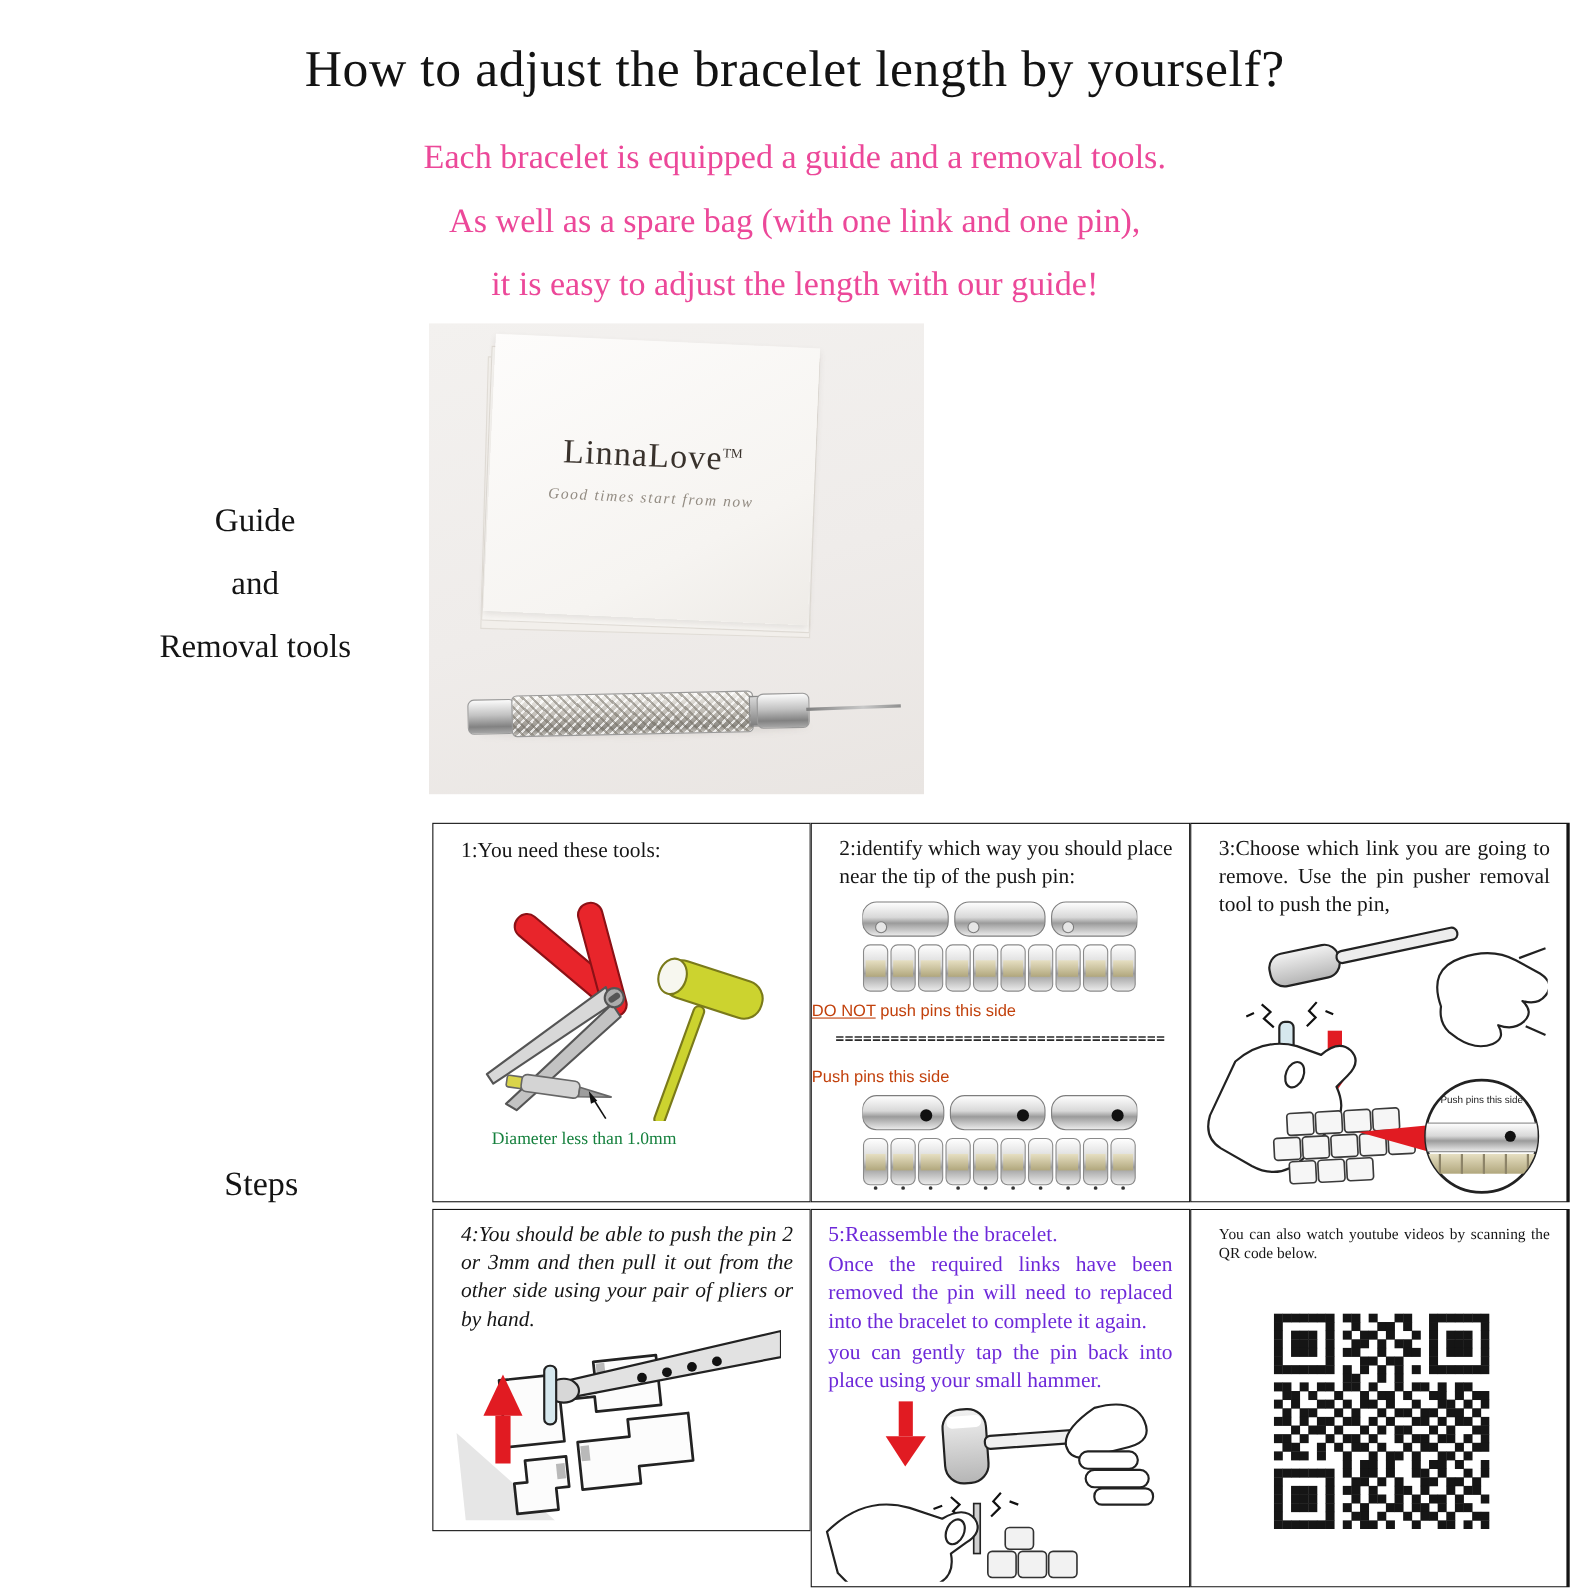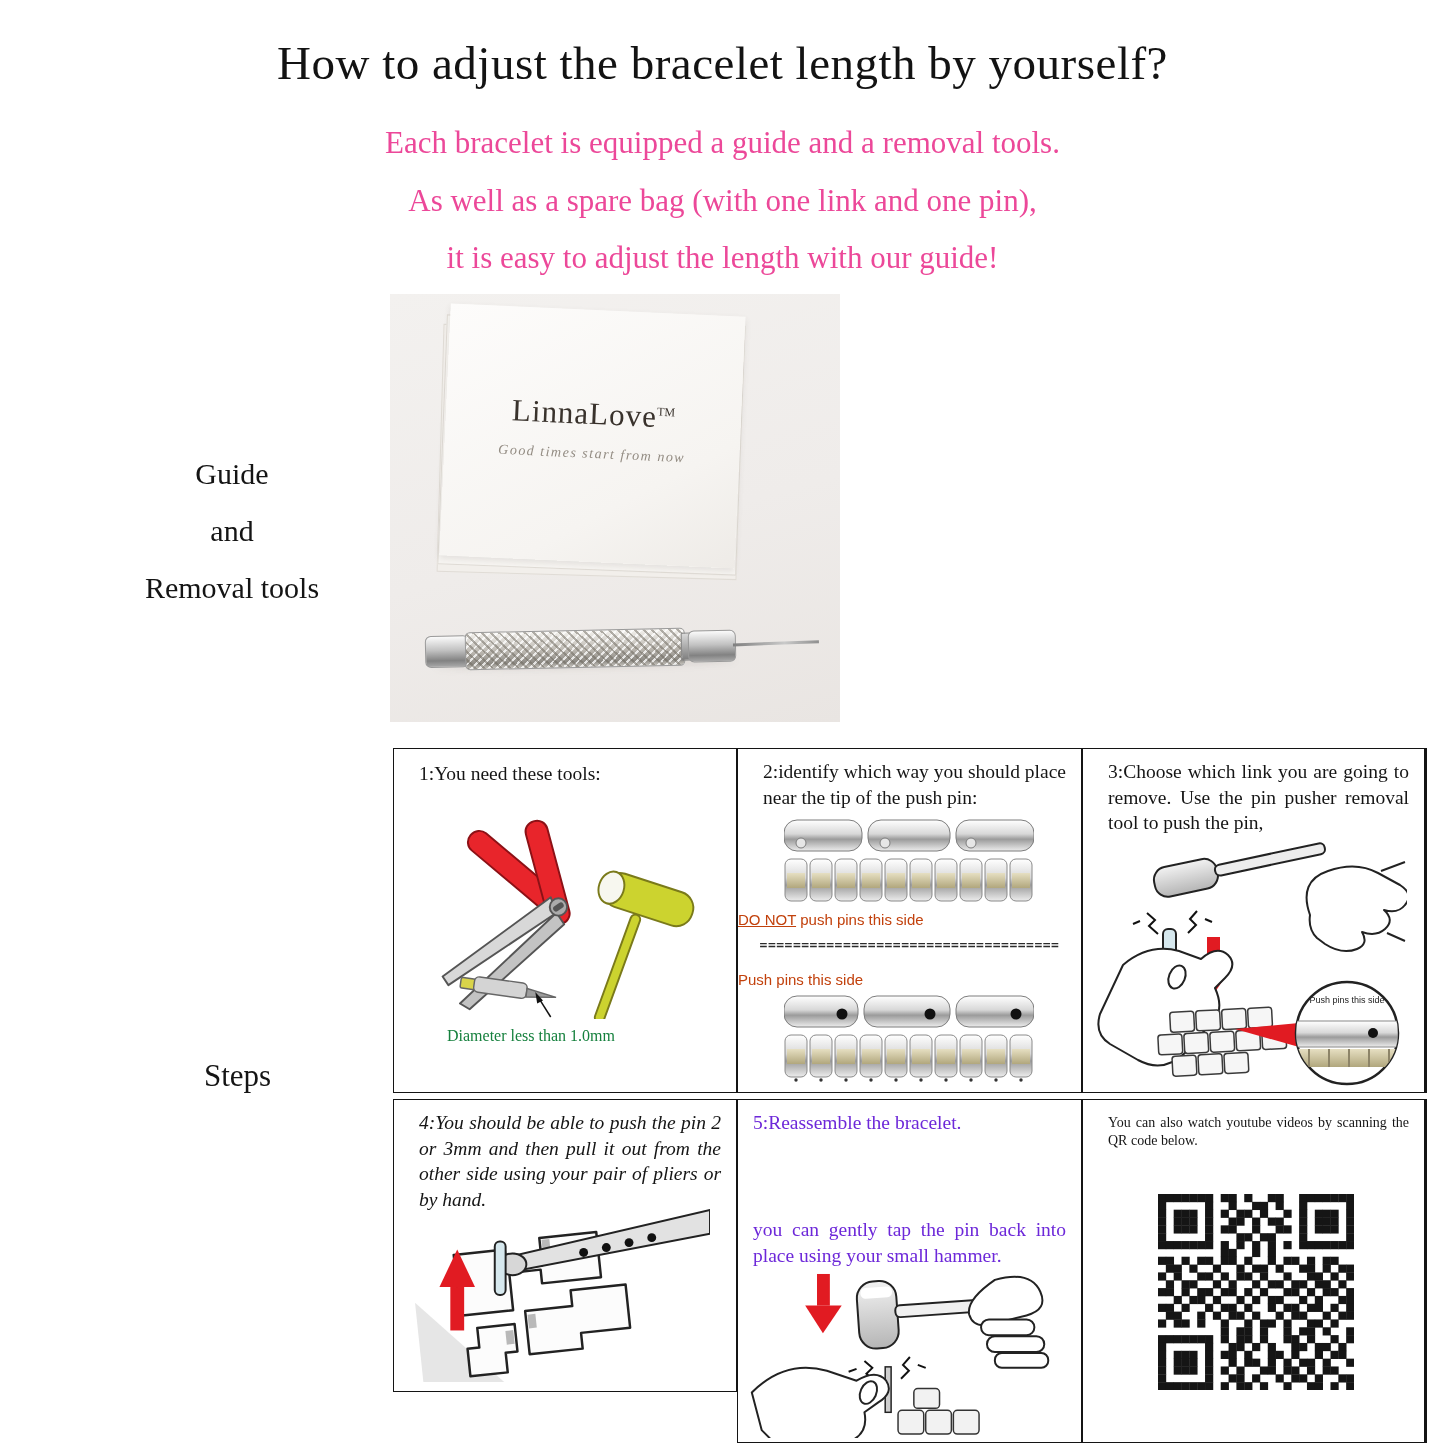--- a/index.html
+++ b/index.html
@@ -334,20 +334,21 @@
         <circle cx="257" cy="44" r="4.5"></circle>
     </g>
     <rect x="98" y="48" width="11" height="54" rx="5" fill="#d6e8ee" stroke="#222" stroke-width="2"></rect>
     <polygon points="42,94 78,94 60,56" fill="#e11b22"></polygon>
     <rect x="53" y="94" width="14" height="44" fill="#e11b22"></rect>
   </svg>
 </div>
 
 <div class="panel panel-5">
   <div class="p5-par" style="top:10px;">5:Reassemble the bracelet.</div>
+  <div class="p5-par" style="top:37px;">Once the required links have been removed the pin will need to replaced into the bracelet to complete it again.</div>
   <div class="p5-par" style="top:117px;">you can gently tap the pin back into place using your small hammer.</div>
   <svg style="position:absolute;left:8px;top:172px;" width="310" height="166" viewBox="0 0 310 168">
     <defs>
       <linearGradient id="gry5" x1="0" y1="0" x2="0" y2="1">
         <stop offset="0" stop-color="#f2f2f2"></stop>
           <stop offset="1" stop-color="#b5b5b5"></stop>
       </linearGradient>
     </defs>
     <rect x="70" y="2" width="13" height="32" fill="#e11b22"></rect>
     <polygon points="58,34 95,34 76,62" fill="#e11b22"></polygon>

